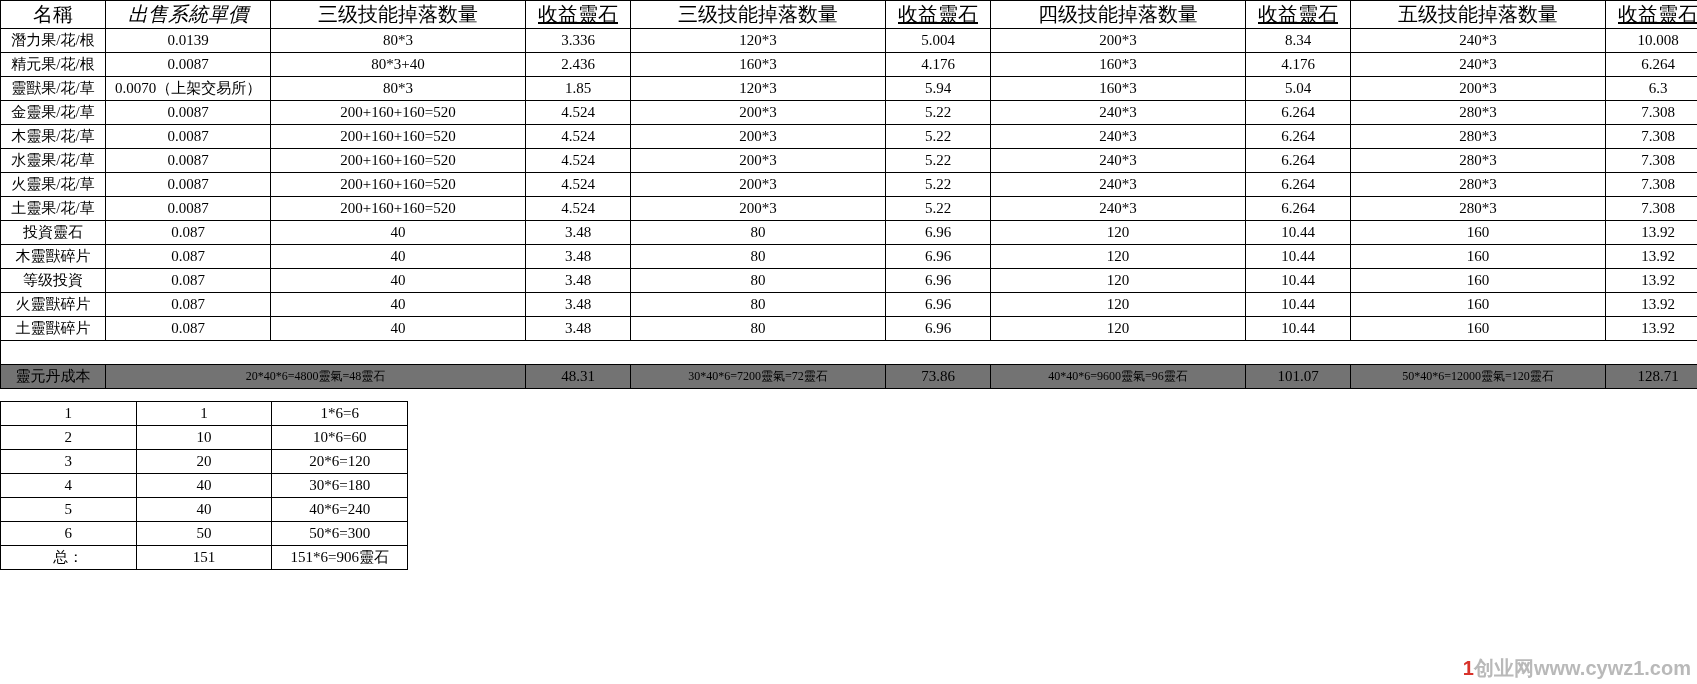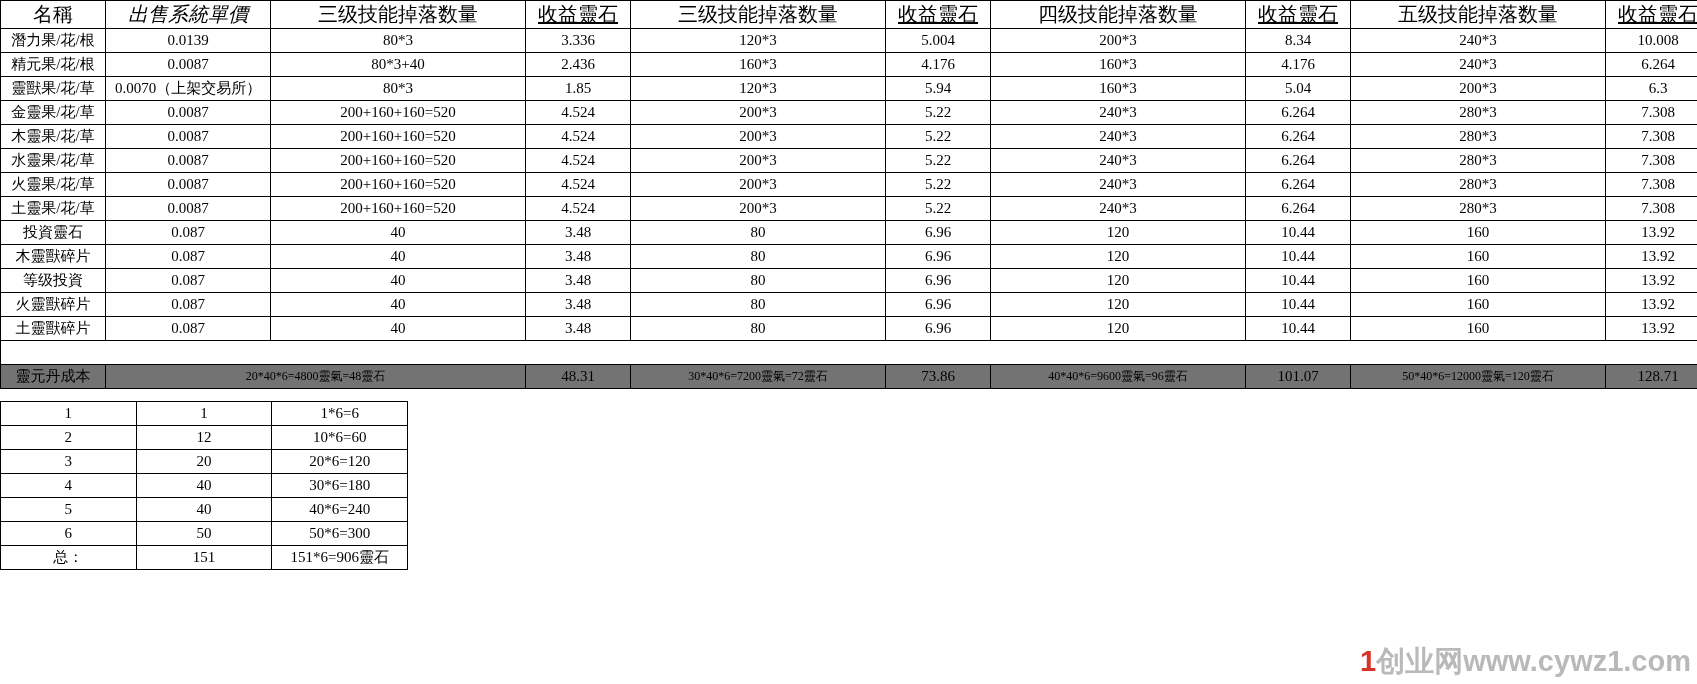--- a/index.html
+++ b/index.html
@@ -82,21 +82,21 @@
     height: 26px;
   }
   .g2-c1 { width: 100px; }
   .g2-c2 { width: 160px; }
   .g2-c3 { width: 148px; }
   .watermark {
     position: absolute;
     right: 6px;
     bottom: 2px;
     font-family: "Liberation Sans", sans-serif;
-    font-size: 29px;
+    font-size: 20px;
     font-weight: bold;
     color: #b9b9b9;
     letter-spacing: 0px;
     white-space: nowrap;
   }
   .watermark .red {
     color: #d8322a;
   }
   .spacer {
     height: 12px;
@@ -317,21 +317,21 @@
 
   <table class="grid2">
     <tbody>
       <tr>
         <td>1</td>
         <td>1</td>
         <td>1*6=6</td>
       </tr>
       <tr>
         <td>2</td>
-        <td>12</td>
+        <td>10</td>
         <td>10*6=60</td>
       </tr>
       <tr>
         <td>3</td>
         <td>20</td>
         <td>20*6=120</td>
       </tr>
       <tr>
         <td>4</td>
         <td>40</td>

